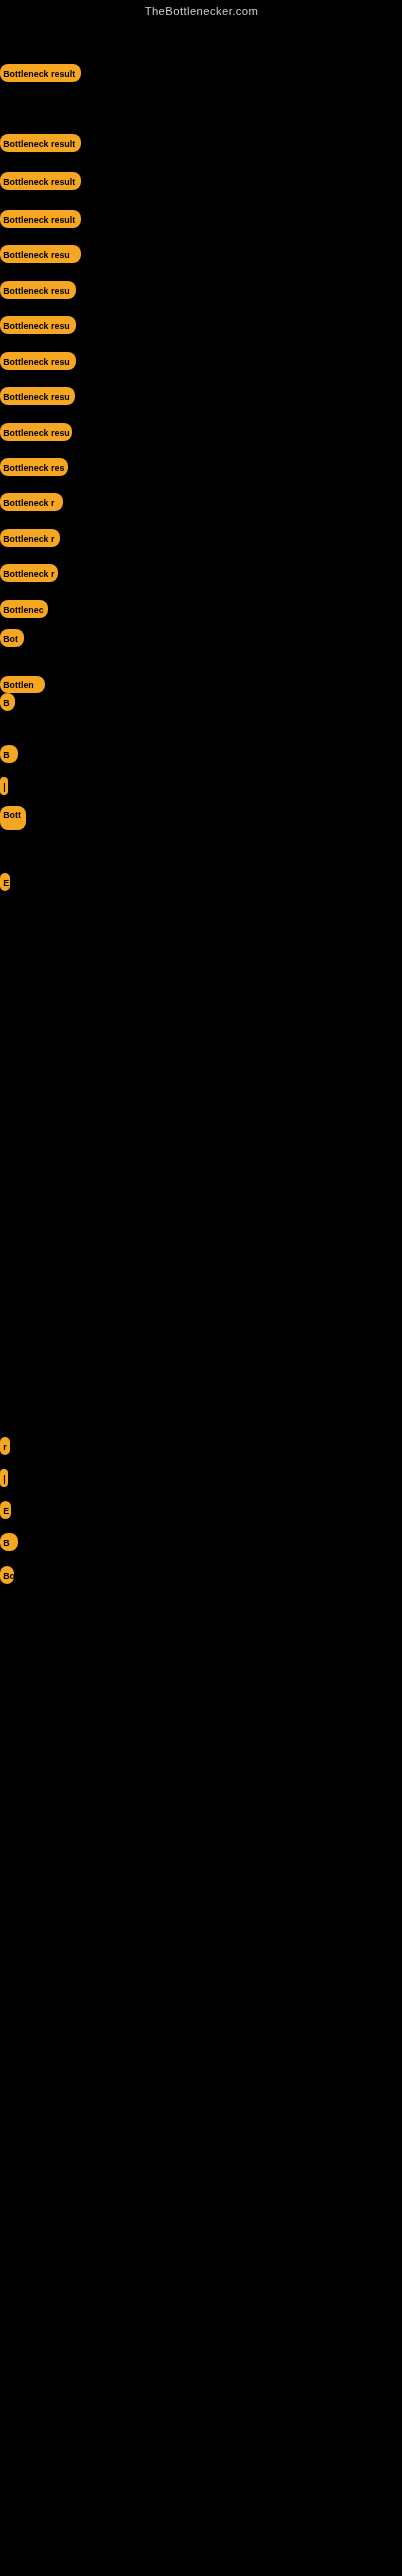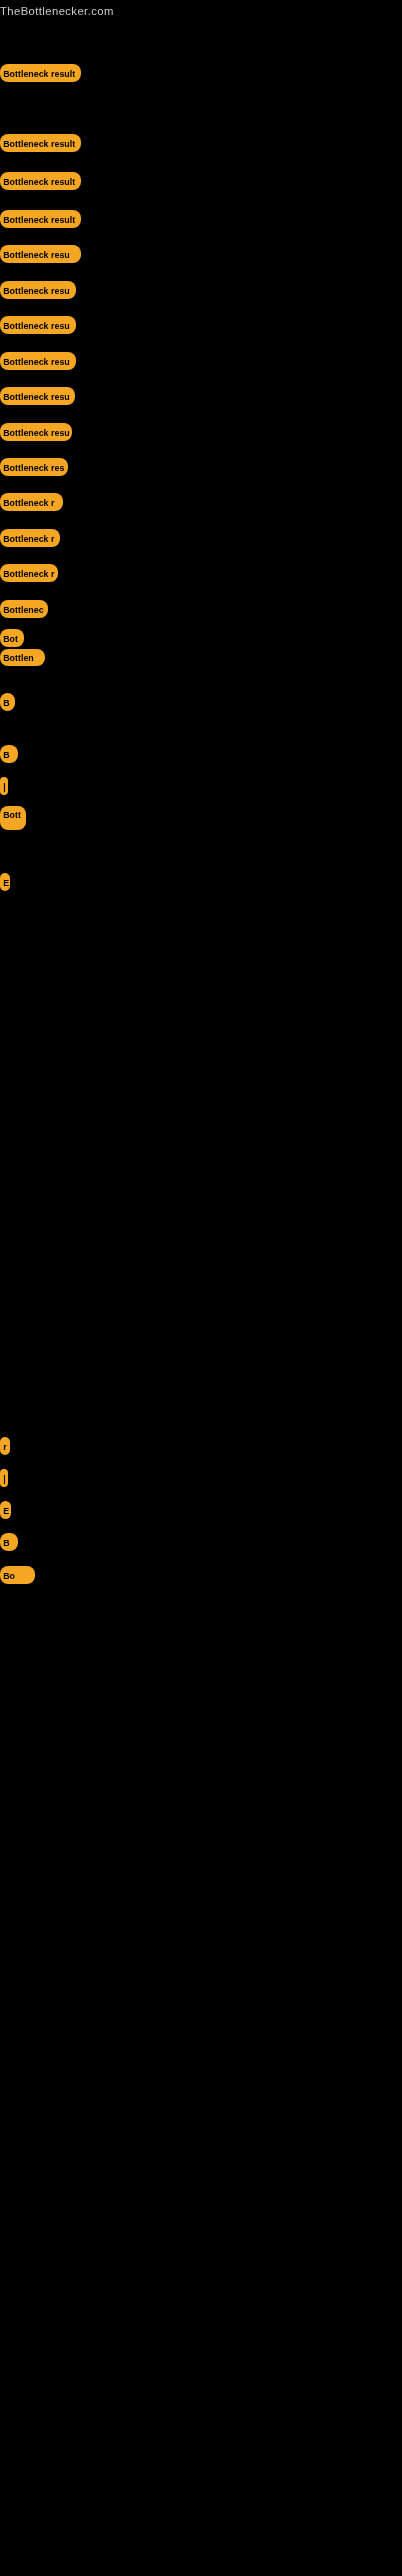--- a/index.html
+++ b/index.html
@@ -5,21 +5,21 @@
     * { margin: 0; padding: 0; box-sizing: border-box; }
     body {
       background-color: #000;
       width: 403px;
       min-height: 2576px;
       font-family: Arial, sans-serif;
       position: relative;
       overflow-x: hidden;
     }
     .site-title {
-      text-align: left;
+      text-align: center;
       color: #ccc;
       font-size: 11.3px;
       padding: 4.8px 0 3.2px 0;
       letter-spacing: 0.4px;
     }
     .bottleneck-bar {
       display: flex;
       align-items: center;
       position: absolute;
       left: 0;
@@ -82,21 +82,21 @@
     </div>
     <div class="bottleneck-bar" style="top: 544px; height: 17.7px; left: 0px;">
       <div class="bottleneck-label" style="width: 58px; height: 17.7px; line-height: 17.7px; font-size: 8.9px;">Bottleneck r</div>
     </div>
     <div class="bottleneck-bar" style="top: 576px; height: 26px; left: 0px;">
       <div class="bottleneck-label" style="width: 48px; height: 17.7px; line-height: 17.7px; font-size: 8.9px;">Bottlenec</div>
     </div>
     <div class="bottleneck-bar" style="top: 609px; height: 17.7px; left: 0px;">
       <div class="bottleneck-label" style="width: 24px; height: 17.7px; line-height: 17.7px; font-size: 8.9px;">Bot</div>
     </div>
-    <div class="bottleneck-bar" style="top: 628px; height: 19px; left: 0px;">
+    <div class="bottleneck-bar" style="top: 655px; height: 19px; left: 0px;">
       <div class="bottleneck-label" style="width: 45px; height: 17.7px; line-height: 17.7px; font-size: 8.9px;">Bottlen</div>
     </div>
     <div class="bottleneck-bar" style="top: 673px; height: 17.7px; left: 0px;">
       <div class="bottleneck-label" style="width: 14.5px; height: 17.7px; line-height: 17.7px; font-size: 8.9px;">B</div>
     </div>
     <div class="bottleneck-bar" style="top: 725px; height: 17.7px; left: 0px;">
       <div class="bottleneck-label" style="width: 17.7px; height: 17.7px; line-height: 17.7px; font-size: 8.9px;">B</div>
     </div>
     <div class="bottleneck-bar" style="top: 757px; height: 17.7px; left: 0px;">
       <div class="bottleneck-label" style="width: 8px; height: 17.7px; line-height: 17.7px; font-size: 8.9px;">|</div>
@@ -113,16 +113,16 @@
     <div class="bottleneck-bar" style="top: 1449px; height: 17.7px; left: 0px;">
       <div class="bottleneck-label" style="width: 8px; height: 17.7px; line-height: 17.7px; font-size: 8.9px;">|</div>
     </div>
     <div class="bottleneck-bar" style="top: 1481px; height: 17.7px; left: 0px;">
       <div class="bottleneck-label" style="width: 11.3px; height: 17.7px; line-height: 17.7px; font-size: 8.9px;">E</div>
     </div>
     <div class="bottleneck-bar" style="top: 1513px; height: 17.7px; left: 0px;">
       <div class="bottleneck-label" style="width: 17.7px; height: 17.7px; line-height: 17.7px; font-size: 8.9px;">B</div>
     </div>
     <div class="bottleneck-bar" style="top: 1546px; height: 17.7px; left: 0px;">
-      <div class="bottleneck-label" style="width: 35px; height: 17.7px; line-height: 17.7px; font-size: 8.9px;">Bo</div>
+      <div class="bottleneck-label" style="width: 14px; height: 17.7px; line-height: 17.7px; font-size: 8.9px;">Bo</div>
     </div>
   </div>
 
 
 </body></html>

